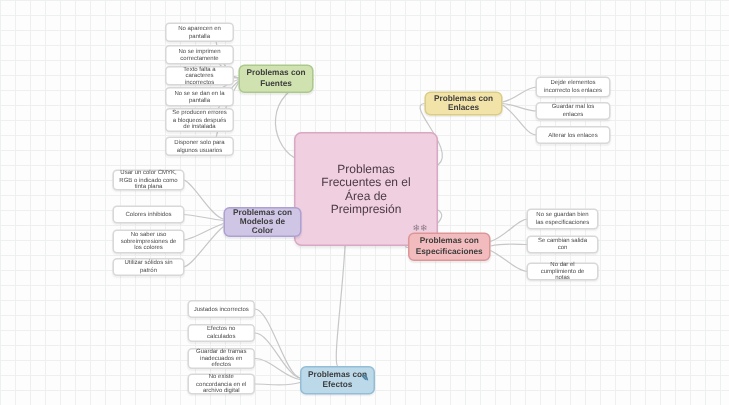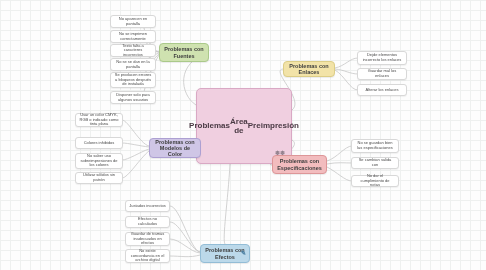--- a/index.html
+++ b/index.html
@@ -30,23 +30,23 @@
     color:#333;
     padding:2px 3px;
   }
   
   .central{
     left:196px;top:88px;width:96px;height:76px;
     background:#f0cfe0;
     border:1px solid #d9a8c4;
     border-radius:5px;
     font-size:8px;
-    font-weight:bold;
+    font-weight:normal;
     color:#4a3a44;
-    flex-direction:row;
+    flex-direction:column;
     box-shadow:0 1px 2px rgba(0,0,0,.08);
   }
   .central .line{display:block;}
   
   .branch{
     font-size:5.5px;
     font-weight:bold;
     color:#3d3d3d;
     border-width:1px;
     border-style:solid;
@@ -105,20 +105,21 @@
       <path d="M335,70 C345,76 350,90 358,90"></path>
 
       <path d="M327,161 C337,158 345,146 352,146"></path>
       <path d="M327,164 C337,162 345,163 352,163"></path>
       <path d="M327,167 C337,172 345,181 352,181"></path>
     </g>
   </svg>
 
   <div class="node central">
     <span class="line">Problemas</span>
+    <span class="line">Frecuentes en el</span>
     <span class="line">Área de</span>
     <span class="line">Preimpresión</span>
     <span class="emoji" style="right:6px;bottom:6px;color:#8a7a85;">❄❄</span>
   </div>
 
   <div class="node branch b-fuentes">
     <span>Problemas con Fuentes</span>
   </div>
   <div class="node leaf" style="left:110px;top:15px;width:46px;height:13px;">No aparecen en pantalla</div>
   <div class="node leaf" style="left:110px;top:30px;width:46px;height:13px;">No se imprimen correctamente</div>

